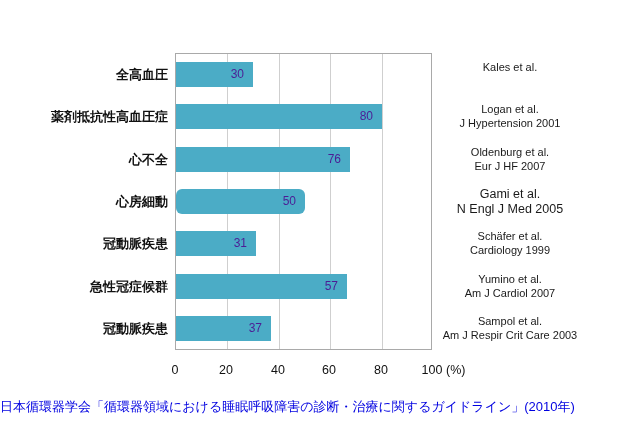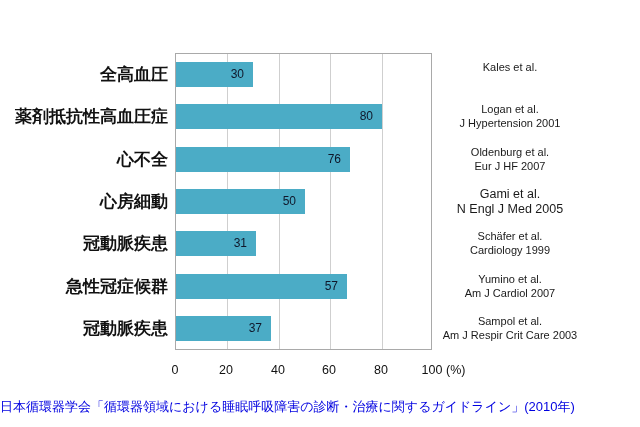--- a/index.html
+++ b/index.html
@@ -7,24 +7,24 @@
     width:640px;height:427px;background:#ffffff;position:relative;overflow:hidden;
     font-family:"Liberation Sans","DejaVu Sans",sans-serif;
   }
   .canvas{position:absolute;left:0;top:0;width:640px;height:427px;background:#ffffff;}
   .plot-area{
     position:absolute;left:175px;top:53px;width:257px;height:297px;
     border:1px solid #a9a9a9;background:#ffffff;box-sizing:border-box;
   }
   .gridline{position:absolute;top:0;bottom:0;width:1px;background:#cfcfcf;}
   .bar{position:absolute;height:25px;display:flex;align-items:center;justify-content:flex-end;}
-  .bar-value{font-size:12px;color:#0f172a;padding-right:9px;line-height:25px;}
+  .bar-value{font-size:12px;color:#4c1d95;padding-right:9px;line-height:25px;}
   .cat-label{
     position:absolute;left:0;width:168px;text-align:right;
-    font-size:17px;font-weight:bold;color:#111111;line-height:17px;white-space:nowrap;
+    font-size:13px;font-weight:bold;color:#111111;line-height:17px;white-space:nowrap;
   }
   .x-tick{position:absolute;width:44px;text-align:center;font-size:12.5px;color:#111111;}
   .x-unit{position:absolute;font-size:12.5px;color:#111111;}
   .annot{
     position:absolute;left:405px;width:210px;text-align:center;
     font-size:11px;line-height:13.5px;color:#1a1a1a;white-space:nowrap;
   }
   .annot.emph{font-size:12.5px;line-height:15px;}
   .caption{
     position:absolute;left:0;top:399px;width:566px;text-align:center;
@@ -53,21 +53,21 @@
   <div id="bars">
       <div class="bar" style="left: 176px; top: 62px; width: 77px; background: rgb(75, 172, 198);">
         <span class="bar-value">30</span>
       </div>
       <div class="bar" style="left: 176px; top: 104px; width: 206px; background: rgb(75, 172, 198);">
         <span class="bar-value">80</span>
       </div>
       <div class="bar" style="left: 176px; top: 147px; width: 174px; background: rgb(75, 172, 198);">
         <span class="bar-value">76</span>
       </div>
-      <div class="bar" style="left: 176px; top: 189px; width: 129px; background: rgb(75, 172, 198);">
+      <div class="bar" style="left: 176px; top: 189px; width: 129px; background: rgb(75, 172, 198); border-radius: 6px;">
         <span class="bar-value">50</span>
       </div>
       <div class="bar" style="left: 176px; top: 231px; width: 80px; background: rgb(75, 172, 198);">
         <span class="bar-value">31</span>
       </div>
       <div class="bar" style="left: 176px; top: 274px; width: 171px; background: rgb(75, 172, 198);">
         <span class="bar-value">57</span>
       </div>
       <div class="bar" style="left: 176px; top: 316px; width: 95px; background: rgb(75, 172, 198);">
         <span class="bar-value">37</span>

